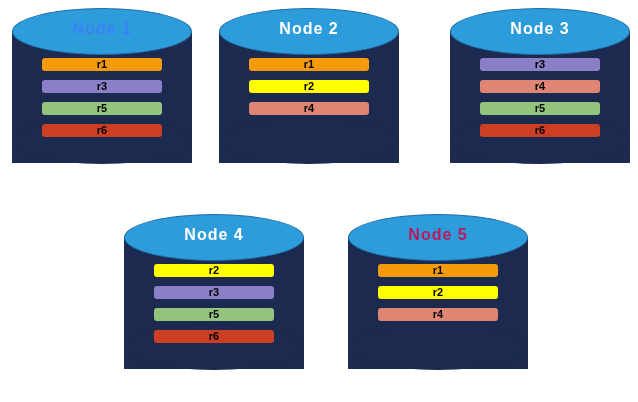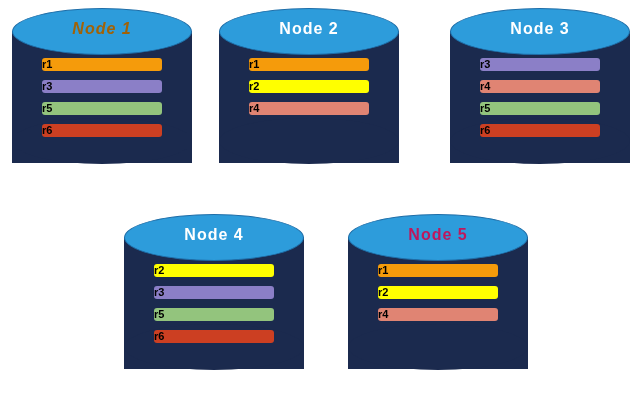--- a/index.html
+++ b/index.html
@@ -79,38 +79,39 @@
     position: absolute;
     left: 30px;
     top: 50px;
     width: 120px;
     z-index: 6;
   }
   .replica-bar {
     height: 13px;
     margin-bottom: 9px;
     border-radius: 3px;
+    text-align: center;
     line-height: 13px;
     font-size: 11px;
     font-weight: bold;
     color: #000000;
     font-family: "Liberation Sans", sans-serif;
   }
 </style>
 </head>
 <body>
 
 <div id="diagram-canvas">
     <div class="node" style="left: 12px; top: 8px;">
       <div class="node-shape">
         <div class="cyl-body" style="background: rgb(27, 42, 78);"></div>
         <div class="cyl-bottom" style="background: rgb(27, 42, 78);"></div>
         <div class="cyl-top" style="background: rgb(45, 156, 219);"></div>
       </div>
-      <div class="node-title" style="color: #a16207; font-style: italic;">Node 1</div>
+      <div class="node-title" style="color: #3b82f6;">Node 1</div>
       <div class="replica-stack">
         <div class="replica-bar" style="background: rgb(245, 155, 11); color: rgb(0, 0, 0);">r1</div>
         <div class="replica-bar" style="background: rgb(139, 127, 199); color: rgb(0, 0, 0);">r3</div>
         <div class="replica-bar" style="background: rgb(147, 196, 125); color: rgb(0, 0, 0);">r5</div>
         <div class="replica-bar" style="background: rgb(204, 63, 34); color: rgb(0, 0, 0);">r6</div>
       </div>
     </div>
     <div class="node" style="left: 219px; top: 8px;">
       <div class="node-shape">
         <div class="cyl-body" style="background: rgb(27, 42, 78);"></div>

